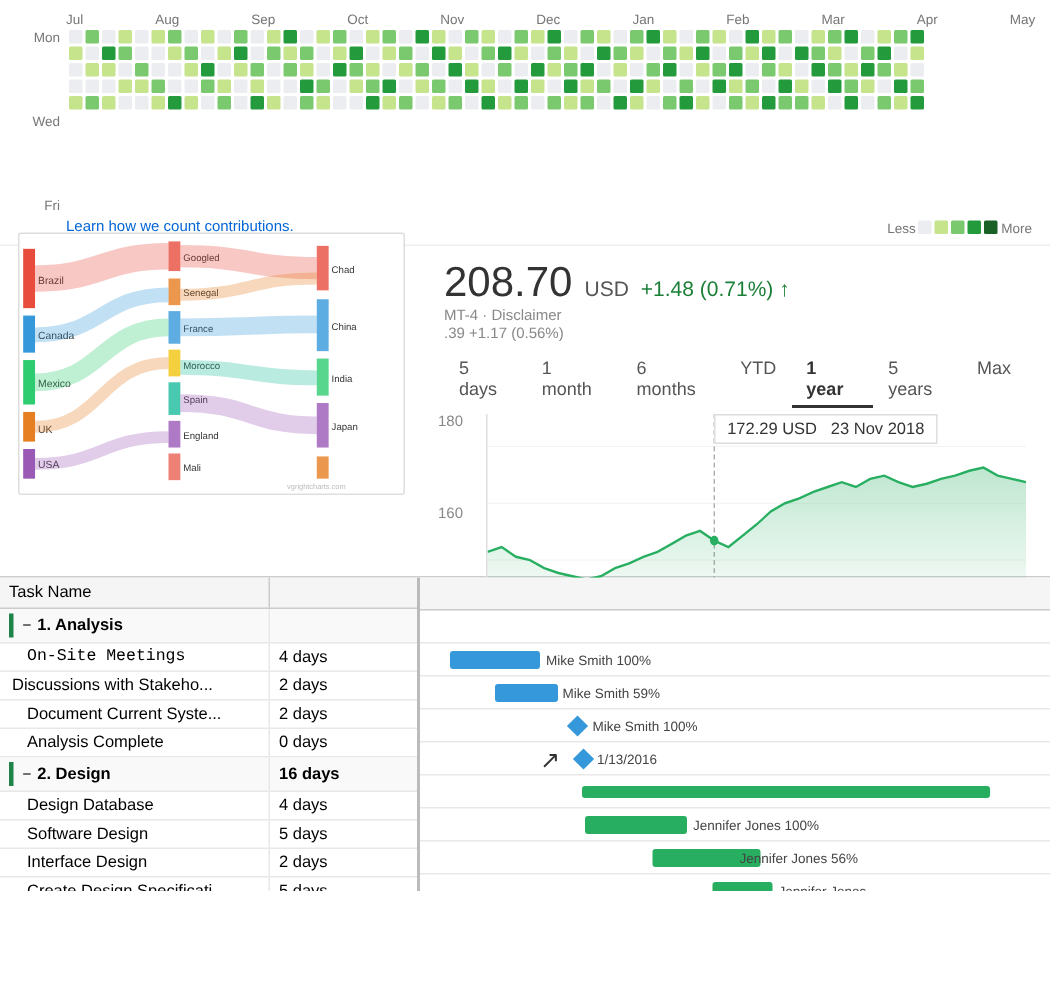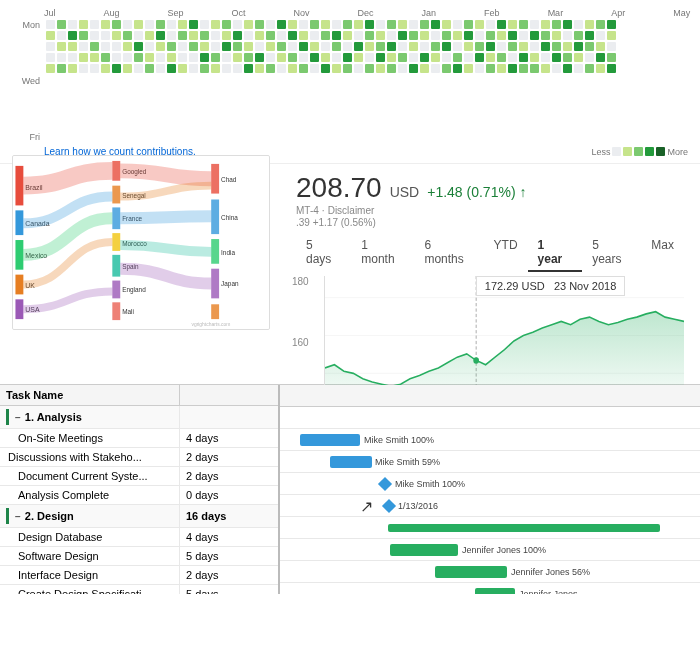--- a/index.html
+++ b/index.html
@@ -202,21 +202,21 @@
     .gantt-table {
       width: 280px;
       flex-shrink: 0;
       border-right: 2px solid #bbb;
       font-size: 11px;
     }
     .gantt-header {
       display: flex;
       background: #f5f5f5;
       border-bottom: 1px solid #ccc;
-      font-weight: 700;
+      font-weight: 400;
       font-size: 11px;
       align-items: flex-end;
     }
     .gantt-col-name {
       width: 180px;
       padding: 4px 6px;
       border-right: 1px solid #ccc;
     }
     .gantt-col-dur {
       width: 60px;
@@ -843,21 +843,21 @@
 
     <div class="gantt-row group">
       <div class="name-cell">
         <div class="group-indicator"></div>
         <span class="collapse-btn">−</span>
         <span>1. Analysis</span>
       </div>
       <div class="dur-cell"></div>
     </div>
     <div class="gantt-row">
-      <div class="name-cell" style="padding-left:18px;">On-Site Meetings</div>
+      <div class="name-cell" style="padding-left:18px;font-family:Liberation Mono, monospace;">On-Site Meetings</div>
       <div class="dur-cell">4 days</div>
     </div>
     <div class="gantt-row">
       <div class="name-cell" style="padding-left:8px;">Discussions with Stakeho...</div>
       <div class="dur-cell">2 days</div>
     </div>
     <div class="gantt-row">
       <div class="name-cell" style="padding-left:18px;">Document Current Syste...</div>
       <div class="dur-cell">2 days</div>
     </div>
@@ -923,21 +923,21 @@
       <div class="gantt-bar bar-green" style="left:108px;width:272px;height:8px;top:7px;"></div>
     </div>
 
     <div class="gantt-chart-row">
       <div class="gantt-bar bar-green" style="left:110px;width:68px;"></div>
       <span class="gantt-label" style="left:182px;">Jennifer Jones 100%</span>
     </div>
 
     <div class="gantt-chart-row">
       <div class="gantt-bar bar-green" style="left:155px;width:72px;"></div>
-      <span class="gantt-label" style="left:231px;">Jennifer Jones 56%</span>
+      <span class="gantt-label" style="left:213px;">Jennifer Jones 56%</span>
     </div>
 
     <div class="gantt-chart-row">
       <div class="gantt-bar bar-green" style="left:195px;width:40px;"></div>
       <span class="gantt-label" style="left:239px;">Jennifer Jones</span>
     </div>
 
   </div>
 </div>
 

